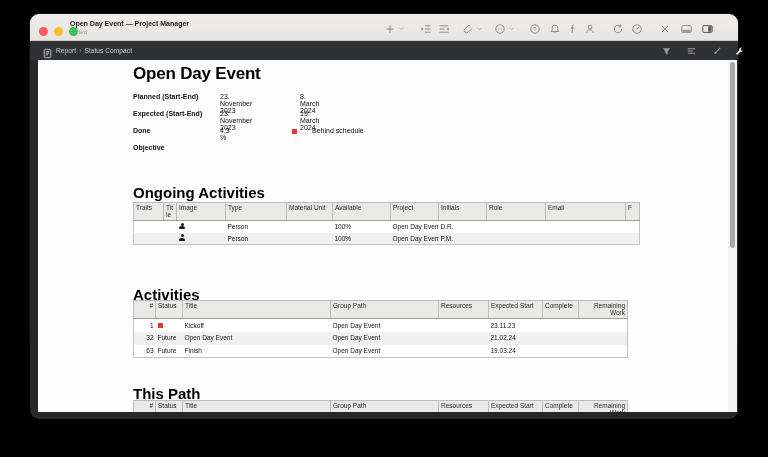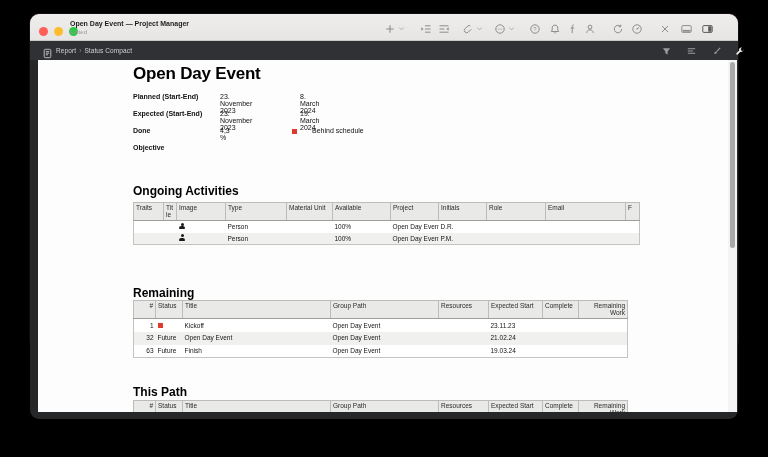--- a/index.html
+++ b/index.html
@@ -33,21 +33,21 @@
   
   .rpt-title{position:absolute;left:95px;top:4px;font-size:17px;font-weight:bold;color:#000;letter-spacing:-.2px;}
   .frow{position:absolute;left:95px;height:10px;font-size:7px;color:#111;}
   .flabel{position:absolute;left:0;top:0;font-weight:bold;width:85px;}
   .fval1{position:absolute;left:87px;top:0;}
   .fval2{position:absolute;left:167px;top:0;}
   .status-chip{position:absolute;left:159px;top:0;height:10px;}
   .red-square{display:inline-block;width:5px;height:5px;background:#e0392e;vertical-align:middle;}
   .status-chip .red-square{position:absolute;left:0;top:1.5px;}
   .status-chip .stxt{position:absolute;left:20px;top:0;white-space:nowrap;}
-  .sec-head{position:absolute;left:95px;font-size:12px;font-weight:bold;color:#000;}
+  .sec-head{position:absolute;left:95px;font-size:15px;font-weight:bold;color:#000;}
   
   table.rpt{position:absolute;border-collapse:collapse;table-layout:fixed;font-size:6.5px;line-height:1.15;color:#141414;background:#fff;}
   table.rpt th{background:#e9e9e8;border:1px solid #bcbcbb;border-bottom:1px solid #9e9e9d;font-weight:normal;
     text-align:left;vertical-align:top;padding:1px 2px 0 2px;height:18px;overflow:hidden;overflow-wrap:anywhere;color:#2a2a2a;}
   table.rpt td{padding:0 2px;overflow:hidden;white-space:nowrap;vertical-align:middle;border:0;}
   table.rpt tbody tr:nth-child(even) td{background:#f0f0ef;}
   table.rpt tbody td:first-child{border-left:1px solid #c4c4c3;}
   table.rpt tbody td:last-child{border-right:1px solid #c4c4c3;}
   table.rpt tbody tr:last-child td{border-bottom:1px solid #c4c4c3;}
   table.rows-12 td{height:12px;}
@@ -280,21 +280,21 @@
               <td>100%</td>
               <td>Open Day Event</td>
               <td>P.M.</td>
               <td></td>
               <td></td>
               <td></td>
             </tr>
           </tbody>
         </table>
 
-      <div class="sec-head" style="top:226px">Remaining</div>
+      <div class="sec-head" style="top:226px">Activities</div>
       <table class="rpt rows-13" style="left:95px;top:240px;width:494px">
           <colgroup>
             <col style="width: 22px;">
             <col style="width: 27px;">
             <col style="width: 148px;">
             <col style="width: 108px;">
             <col style="width: 50px;">
             <col style="width: 54px;">
             <col style="width: 36px;">
             <col style="width: 49px;">

